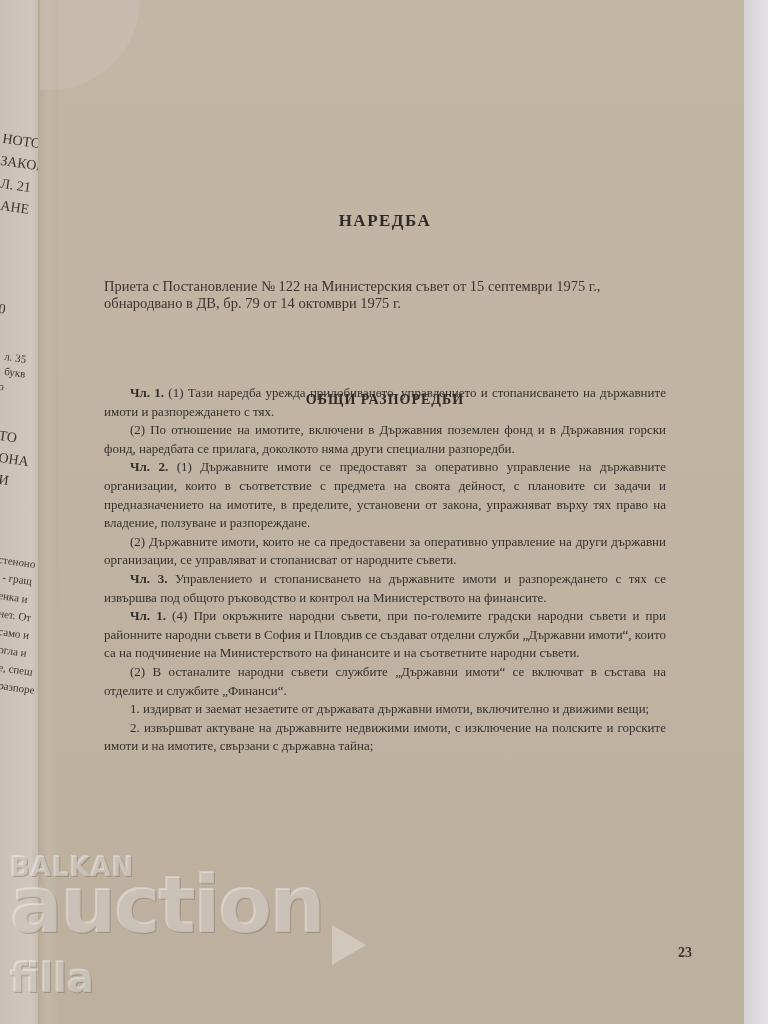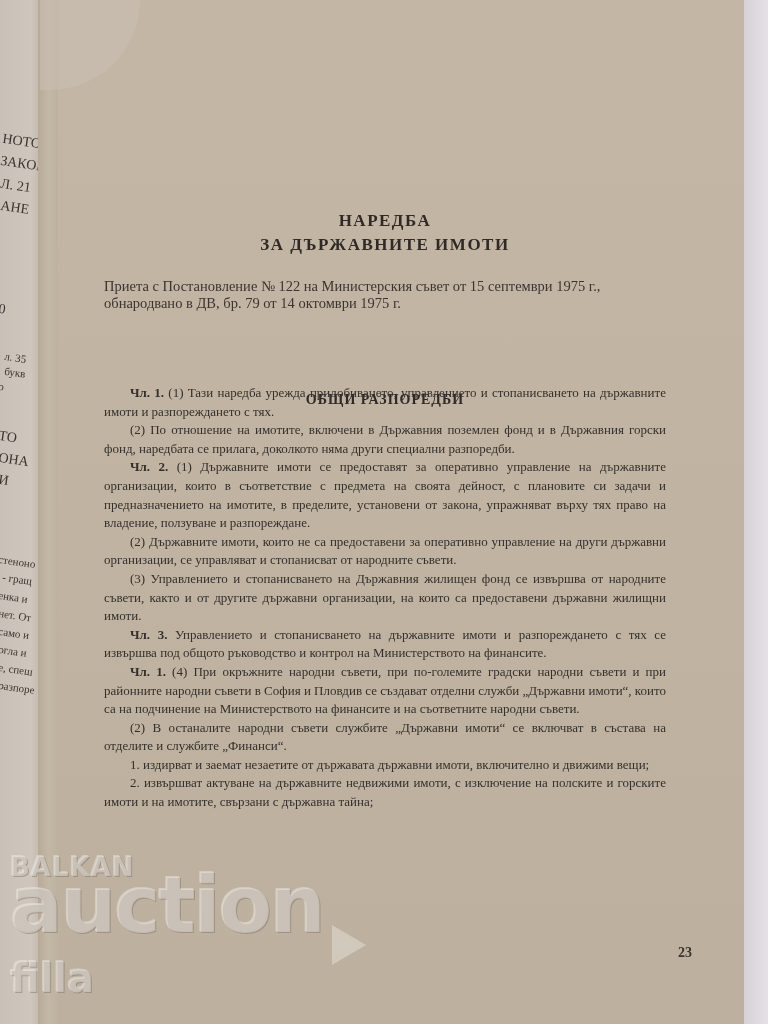--- a/index.html
+++ b/index.html
@@ -52,30 +52,28 @@
   <div class="left-text" style="left:0px;top:638px;font-size:11px;">огла и</div>
   <div class="left-text" style="left:0px;top:656px;font-size:11px;">е, спеш</div>
   <div class="left-text" style="left:0px;top:674px;font-size:11px;">разпоре</div>
 </div>
 <div class="spine"></div>
 <div class="page"></div>
 <div class="corner"></div>
 
 <div class="content">
   <div class="title t1">НАРЕДБА</div>
-  <div class="title t2">ЗА ДЪРЖАВНИТЕ ИМОТИ</div>
   <div class="adopted">Приета с Постановление № 122 на Министерския съвет от 15 септември 1975 г., обнародвано в ДВ, бр. 79 от 14 октомври 1975 г.</div>
   <div class="chapter ch2">ОБЩИ РАЗПОРЕДБИ</div>
 
   <div class="body">
     <p class="para"><span class="art">Чл. 1.</span><span> (1) Тази наредба урежда придобиването, управлението и стопанисването на държавните имоти и разпореждането с тях.</span></p>
     <p class="para"><span class="art"></span><span>(2) По отношение на имотите, включени в Държавния поземлен фонд и в Държавния горски фонд, наредбата се прилага, доколкото няма други специални разпоредби.</span></p>
     <p class="para"><span class="art">Чл. 2.</span><span> (1) Държавните имоти се предоставят за оперативно управление на държавните организации, които в съответствие с предмета на своята дейност, с плановите си задачи и предназначението на имотите, в пределите, установени от закона, упражняват върху тях право на владение, ползуване и разпореждане.</span></p>
     <p class="para"><span class="art"></span><span>(2) Държавните имоти, които не са предоставени за оперативно управление на други държавни организации, се управляват и стопанисват от народните съвети.</span></p>
-    <p class="para"><span class="art"></span><span>(3) Управлението и стопанисването на Държавния жилищен фонд се извършва от народните съвети, както и от другите държавни организации, на които са предоставени държавни жилищни имоти.</span></p>
     <p class="para"><span class="art">Чл. 3.</span><span> Управлението и стопанисването на държавните имоти и разпореждането с тях се извършва под общото ръководство и контрол на Министерството на финансите.</span></p>
     <p class="para"><span class="art">Чл. 1.</span><span> (4) При окръжните народни съвети, при по-големите градски народни съвети и при районните народни съвети в София и Пловдив се създават отделни служби „Държавни имоти“, които са на подчинение на Министерството на финансите и на съответните народни съвети.</span></p>
     <p class="para"><span class="art"></span><span>(2) В останалите народни съвети службите „Държавни имоти“ се включват в състава на отделите и службите „Финанси“.</span></p>
     <p class="para"><span class="art"></span><span>1. издирват и заемат незаетите от държавата държавни имоти, включително и движими вещи;</span></p>
     <p class="para"><span class="art"></span><span>2. извършват актуване на държавните недвижими имоти, с изключение на полските и горските имоти и на имотите, свързани с държавна тайна;</span></p>
   </div>
 
   <div class="pagenum">23</div>
 </div>
 

